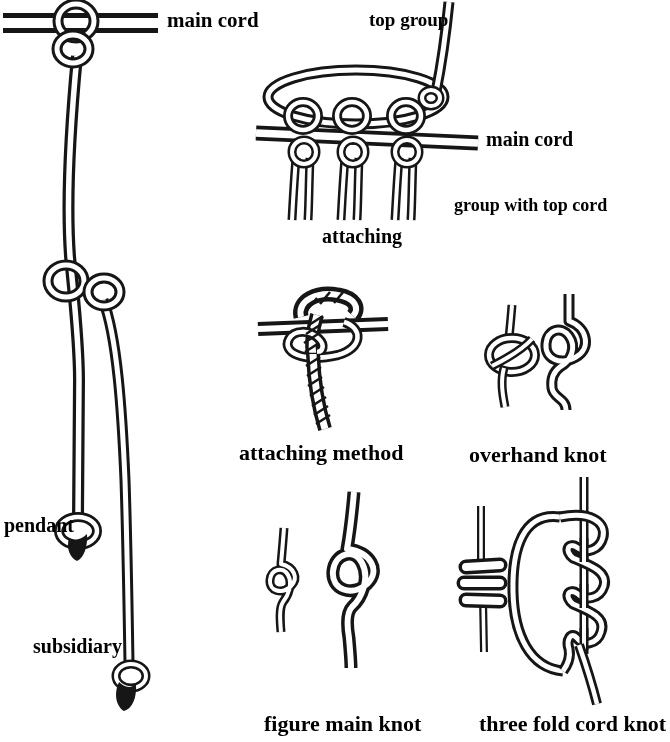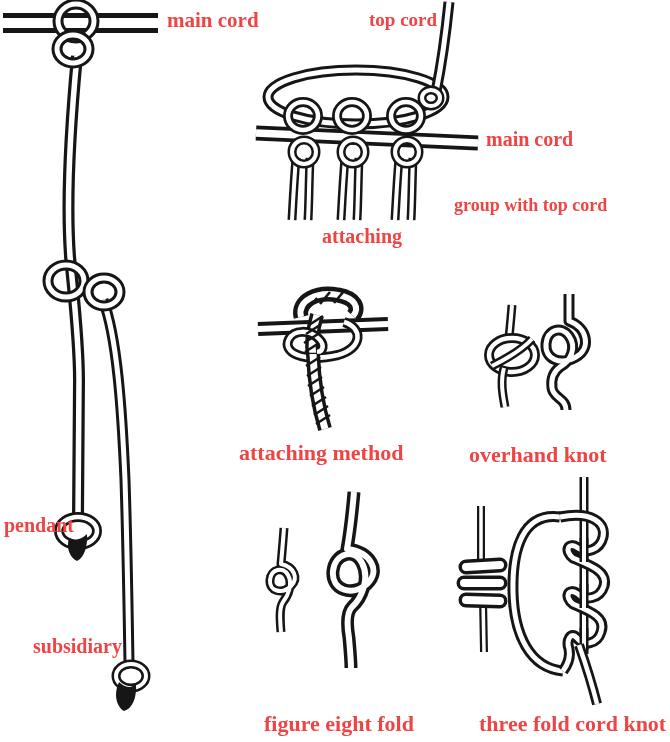--- a/index.html
+++ b/index.html
@@ -7,21 +7,21 @@
   #knotsvg{position:absolute;left:0;top:0;}
   .to{fill:none;stroke:#161616;stroke-linecap:butt;stroke-linejoin:round;}
   .ti{fill:none;stroke:#ffffff;stroke-linecap:butt;stroke-linejoin:round;}
   .rnd{stroke-linecap:round;}
   .ink{fill:#161616;stroke:none;}
   .hatch line{stroke:#161616;stroke-width:2.6;}
   .lbl{
     position:absolute;
     font-family:"Liberation Serif","DejaVu Serif",serif;
     font-weight:700;
-    color:#ef4444;
+    color:#000000;
     line-height:1.05;
     white-space:nowrap;
   }
 </style>
 </head>
 <body>
 
 <div id="stage">
 
 <svg id="knotsvg" width="670" height="742" viewBox="0 0 670 742" xmlns="http://www.w3.org/2000/svg">
@@ -254,24 +254,24 @@
           <use href="#pGr_p2" class="ti" stroke-width="4"></use>
       <use href="#pGr_p3" class="to" stroke-width="9"></use>
           <use href="#pGr_p3" class="ti" stroke-width="4"></use>
       <use href="#pGr_tail" class="to" stroke-width="10"></use>
           <use href="#pGr_tail" class="ti" stroke-width="4.5"></use>
     </g>
   </g>
 </svg>
 
 <div class="lbl" style="left:167px;top:9px;font-size:21px;">main cord</div>
-<div class="lbl" style="left:369px;top:10px;font-size:19px;">top cord</div>
+<div class="lbl" style="left:369px;top:10px;font-size:19px;">top group</div>
 <div class="lbl" style="left:486px;top:129px;font-size:20px;">main cord</div>
 <div class="lbl" style="left:454px;top:196px;font-size:18px;">group with top cord</div>
 <div class="lbl" style="left:322px;top:226px;font-size:20px;">attaching</div>
 <div class="lbl" style="left:469px;top:443px;font-size:22px;">overhand knot</div>
 <div class="lbl" style="left:239px;top:441px;font-size:22px;">attaching method</div>
 <div class="lbl" style="left:4px;top:483px;font-size:20px;margin-top:32px;">pendant</div>
 <div class="lbl" style="left:33px;top:636px;font-size:20px;">subsidiary</div>
-<div class="lbl" style="left:264px;top:712px;font-size:22px;">figure eight fold</div>
+<div class="lbl" style="left:264px;top:712px;font-size:22px;">figure main knot</div>
 <div class="lbl" style="left:479px;top:712px;font-size:22px;">three fold cord knot</div>
 
 </div>
 
 </body></html>

